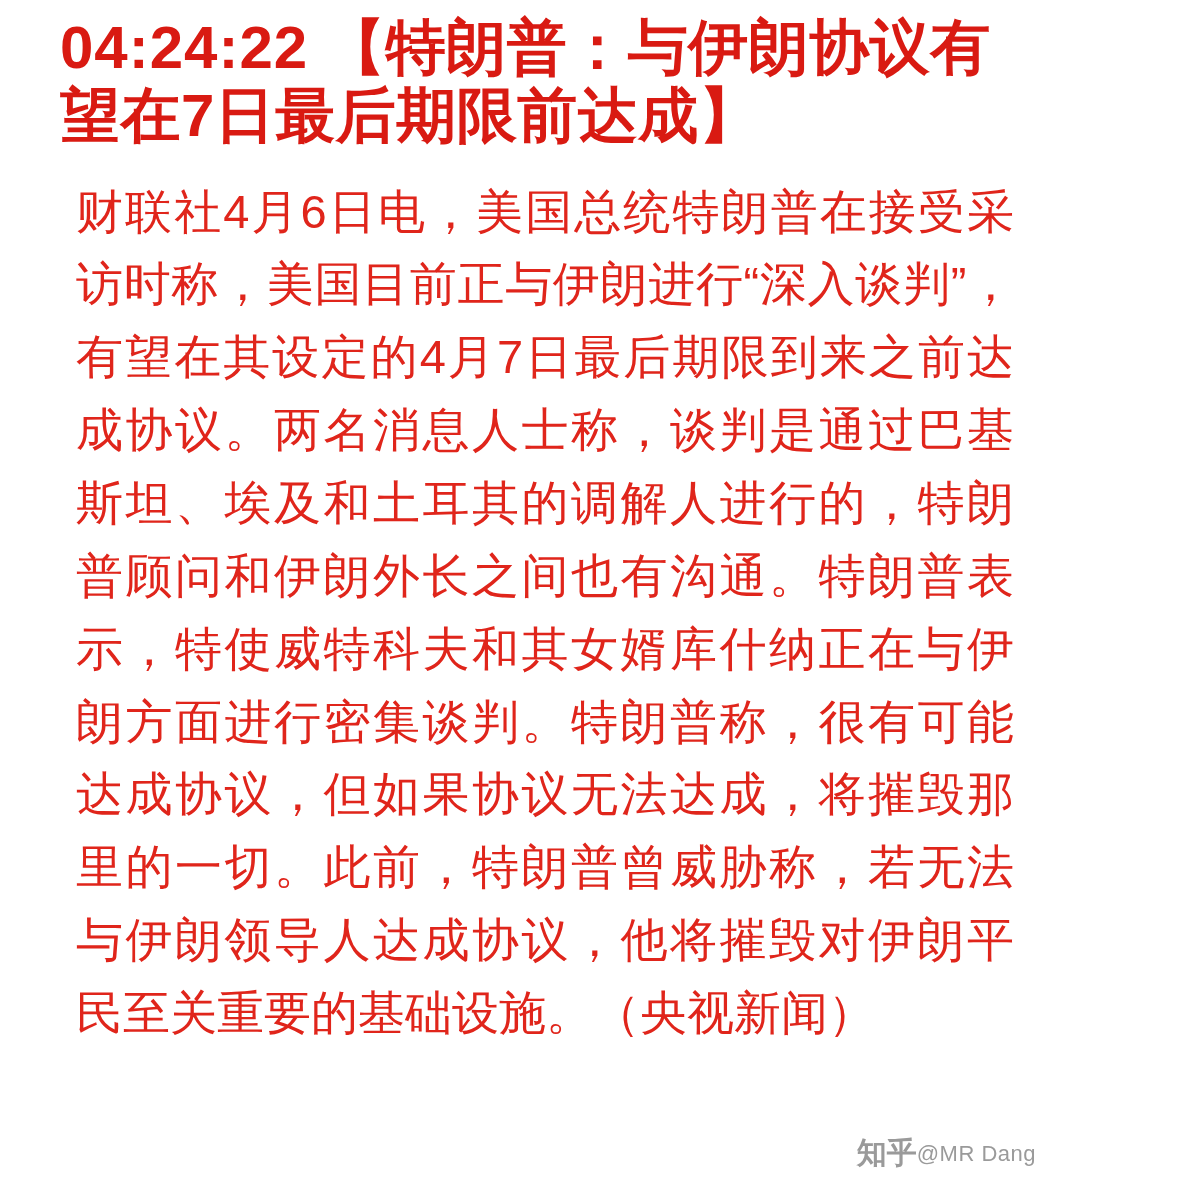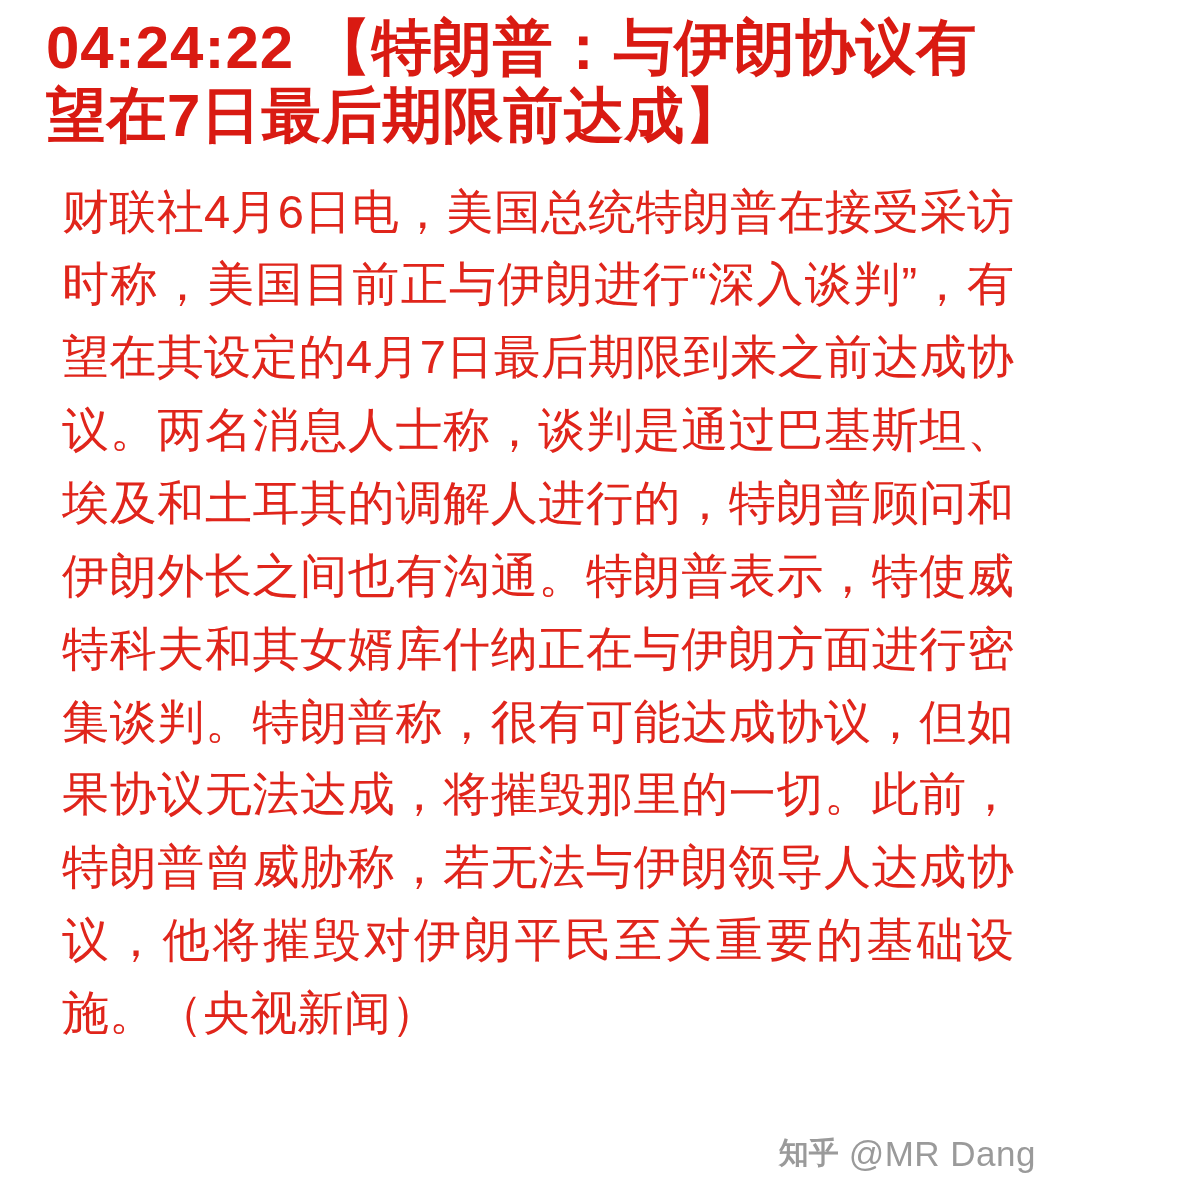--- a/index.html
+++ b/index.html
@@ -12,21 +12,21 @@
     background: #ffffff;
     font-family: "Liberation Sans", "DejaVu Sans", sans-serif;
     overflow: hidden;
     position: relative;
   }
   .page {
     position: relative;
     width: 1076px;
     height: 1200px;
     box-sizing: border-box;
-    padding: 14px 46px 0 46px;
+    padding: 14px 46px 0 60px;
     background: #ffffff;
   }
   .headline {
     color: #d91a12;
     font-weight: 700;
     font-size: 60px;
     line-height: 1.13;
     letter-spacing: 0.5px;
     margin: 0 0 26px 0;
     word-break: break-all;
@@ -44,34 +44,33 @@
     margin: 16px;
     word-break: break-all;
     font-weight: 400;
   }
   .watermark {
     position: absolute;
     right: 40px;
     bottom: 26px;
     display: flex;
     align-items: center;
-    gap: 10px;
     color: #9a9a9a;
     font-size: 29px;
     letter-spacing: 0.5px;
   }
   .watermark .zhihu-logo {
     font-weight: 700;
     font-size: 30px;
     color: #9a9a9a;
     letter-spacing: 0px;
   }
   .watermark .handle {
     font-weight: 400;
-    font-size: 35px;
+    font-size: 22px;
   }
 </style>
 </head>
 <body>
 
 <div class="page">
 
   <h1 class="headline"><span class="timecode">04:24:22</span> <span>【特朗普：与伊朗协议有望在7日最后期限前达成】</span></h1>
 
   <p class="body-text">财联社4月6日电，美国总统特朗普在接受采访时称，美国目前正与伊朗进行“深入谈判”，有望在其设定的4月7日最后期限到来之前达成协议。两名消息人士称，谈判是通过巴基斯坦、埃及和土耳其的调解人进行的，特朗普顾问和伊朗外长之间也有沟通。特朗普表示，特使威特科夫和其女婿库什纳正在与伊朗方面进行密集谈判。特朗普称，很有可能达成协议，但如果协议无法达成，将摧毁那里的一切。此前，特朗普曾威胁称，若无法与伊朗领导人达成协议，他将摧毁对伊朗平民至关重要的基础设施。（央视新闻）</p>

